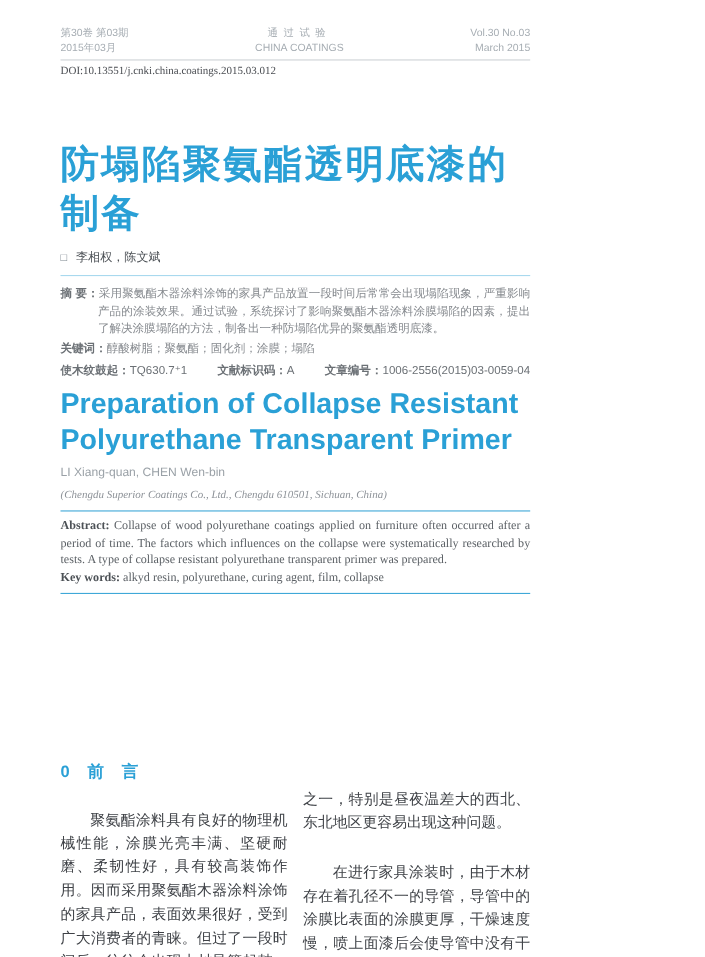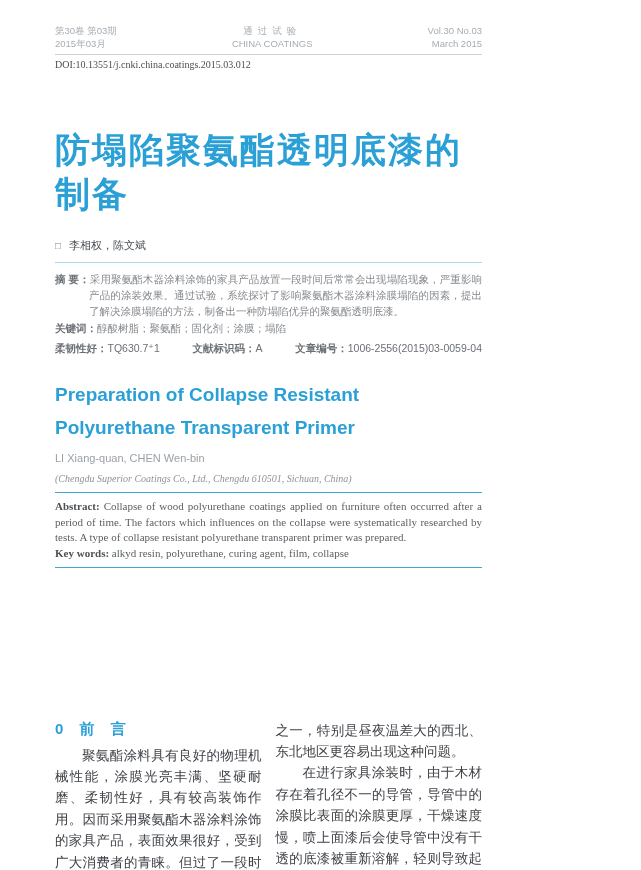--- a/index.html
+++ b/index.html
@@ -38,21 +38,21 @@
   
   .title-cn {
     margin-top: 58px;
     font-size: 35px;
     line-height: 44px;
     font-weight: bold;
     letter-spacing: 2px;
     color: #2aa0d6;
   }
   .authors-cn {
-    margin-top: 22px;
+    margin-top: 10px;
     font-size: 11px;
     color: #4a4f54;
   }
   .author-square {
     display: inline-block;
     margin-right: 8px;
     color: #7d8differently;
     color: #7d878f;
     font-size: 10px;
   }
@@ -87,22 +87,22 @@
   }
   .meta-row {
     margin-top: 6px;
     display: flex;
     justify-content: space-between;
     font-size: 10.5px;
     color: #6b7075;
   }
   
   .title-en {
-    margin-top: 22px;
-    font-size: 19px;
+    margin-top: 6px;
+    font-size: 26px;
     line-height: 33px;
     font-weight: bold;
     color: #2aa0d6;
   }
   .authors-en {
     margin-top: 8px;
     font-size: 11px;
     color: #9aa1a7;
   }
   .affiliation-en {
@@ -144,20 +144,21 @@
     letter-spacing: 6px;
     color: #2aa0d6;
     margin-bottom: 6px;
   }
   .body-columns p {
     font-family: "Liberation Serif", "DejaVu Serif", serif;
     font-size: 13.5px;
     line-height: 21.4px;
     color: #3f4247;
     text-align: justify;
+    margin-top: 24px;
   }
   p.indent { text-indent: 2em; }
   
   .footer {
     position: absolute;
     right: 29px;
     bottom: 12px;
     text-align: right;
     color: #8a9aa8;
   }
@@ -196,21 +197,21 @@
 
   <div class="rule-light"></div>
 
   <div class="abstract-cn">
     <span class="label">摘 要：</span><span>采用聚氨酯木器涂料涂饰的家具产品放置一段时间后常常会出现塌陷现象，严重影响产品的涂装效果。通过试验，系统探讨了影响聚氨酯木器涂料涂膜塌陷的因素，提出了解决涂膜塌陷的方法，制备出一种防塌陷优异的聚氨酯透明底漆。</span>
   </div>
   <div class="keywords-cn">
     <span class="label">关键词：</span><span>醇酸树脂；聚氨酯；固化剂；涂膜；塌陷</span>
   </div>
   <div class="meta-row">
-    <span><span class="label">柔韧性好：</span><span>TQ630.7⁺1</span></span>
+    <span><span class="label">使木纹鼓起：</span><span>TQ630.7⁺1</span></span>
     <span><span class="label">文献标识码：</span><span>A</span></span>
     <span><span class="label">文章编号：</span><span>1006-2556(2015)03-0059-04</span></span>
   </div>
 
   <h2 class="title-en">Preparation of Collapse Resistant Polyurethane Transparent Primer</h2>
   <div class="authors-en">LI Xiang-quan, CHEN Wen-bin</div>
   <div class="affiliation-en">(Chengdu Superior Coatings Co., Ltd., Chengdu 610501, Sichuan, China)</div>
 
   <div class="rule-strong"></div>
 

